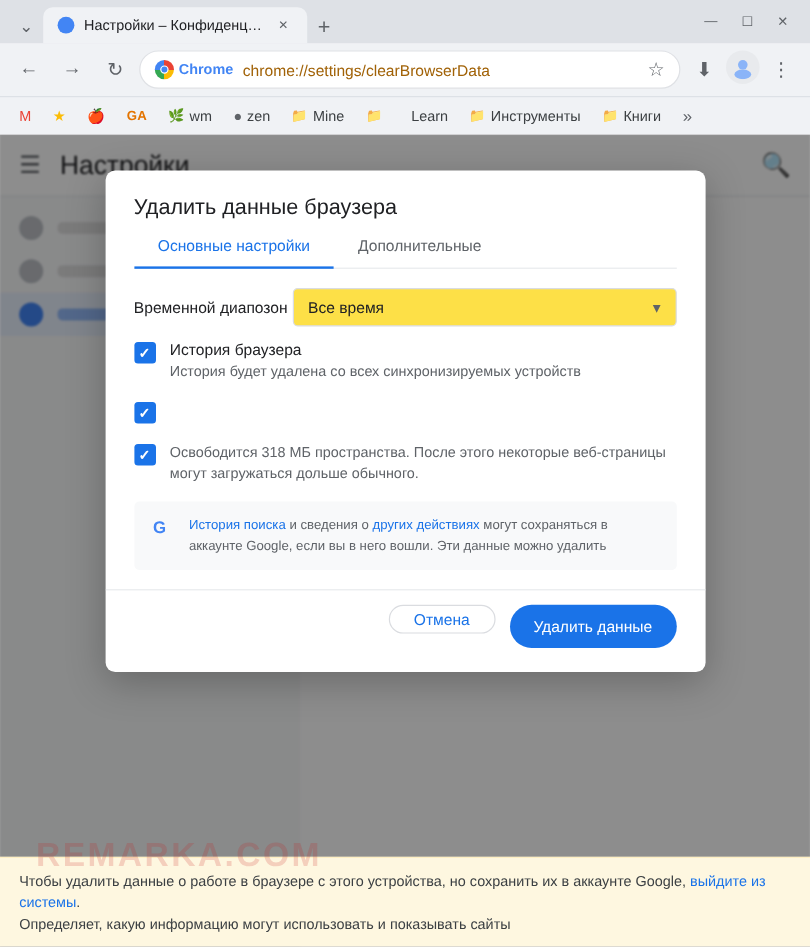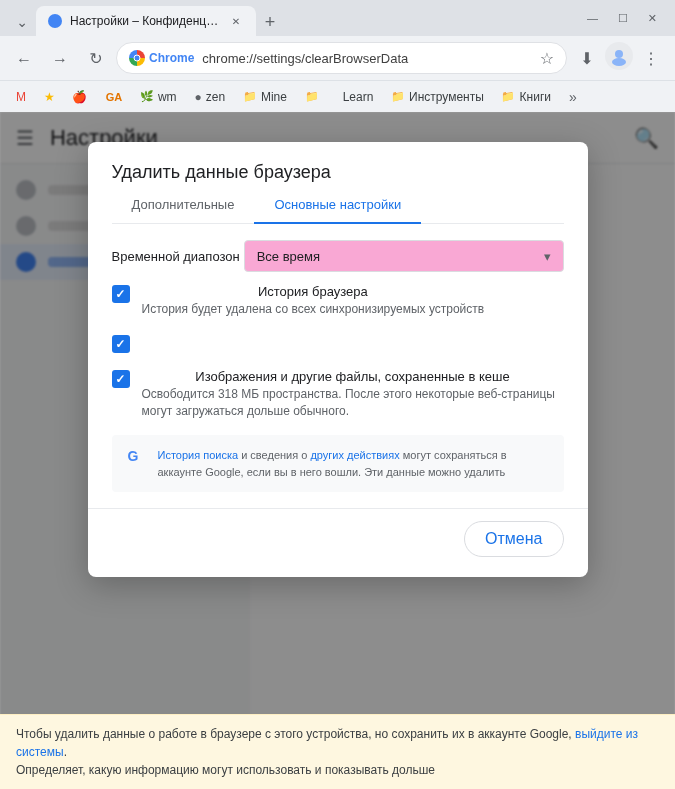--- a/index.html
+++ b/index.html
@@ -159,21 +159,21 @@
     }
 
     .chrome-brand {
       font-size: 12px;
       font-weight: 600;
       color: #4285f4;
     }
 
     .address-text {
       font-size: 13px;
-      color: #404040;
+      color: #a16207;
       flex: 1;
     }
 
     .nav-right-btns {
       display: flex;
       gap: 2px;
     }
 
     
     .bookmarks-bar {
@@ -312,21 +312,21 @@
     }
 
     .time-range-select {
       flex: 1;
       height: 32px;
       border: 1px solid #dadce0;
       border-radius: 4px;
       padding: 0 12px;
       font-size: 13px;
       color: #202124;
-      background: #f9a8d4;
+      background: #fde047;
       display: flex;
       align-items: center;
       justify-content: space-between;
       cursor: pointer;
     }
 
     .select-arrow {
       color: #5f6368;
     }
 
@@ -355,21 +355,20 @@
       font-size: 12px;
       font-weight: bold;
     }
 
     .checkbox-content {}
 
     .checkbox-title {
       font-size: 13px;
       color: #202124;
       margin-bottom: 2px;
-      text-align: center;
     }
 
     .checkbox-desc {
       font-size: 12px;
       color: #5f6368;
       line-height: 1.4;
     }
 
     
     .info-box {
@@ -408,26 +407,26 @@
     
     .dialog-footer {
       padding: 12px 24px 20px;
       display: flex;
       justify-content: flex-end;
       gap: 12px;
       border-top: 1px solid #e8eaed;
     }
 
     .btn-cancel {
-      height: 36px;
+      height: 24px;
       padding: 0 20px;
       border: 1px solid #dadce0;
       border-radius: 18px;
       background: #fff;
-      font-size: 16px;
+      font-size: 13px;
       color: #1a73e8;
       cursor: pointer;
       font-family: inherit;
     }
 
     .btn-delete {
       height: 36px;
       padding: 0 20px;
       border: none;
       border-radius: 18px;
@@ -594,22 +593,22 @@
     </div>
 
     <div class="modal-overlay">
 
       <div class="dialog">
 
         <div class="dialog-header">
           <h2 class="dialog-title">Удалить данные браузера</h2>
 
           <div class="dialog-tabs">
+            <div class="dialog-tab active">Основные настройки</div>
             <div class="dialog-tab">Дополнительные</div>
-            <div class="dialog-tab active">Основные настройки</div>
           </div>
         </div>
 
         <div class="dialog-body">
           <div class="dialog-scroll" style="position:relative;">
 
             <div class="time-range-row">
               <span class="time-range-label">Временной диапозон</span>
               <div class="time-range-select">
                 <span>Все время</span>
@@ -631,43 +630,44 @@
               <div class="checkbox-box">
                 <span class="checkbox-check">✓</span>
               </div>
             </div>
 
             <div class="checkbox-item">
               <div class="checkbox-box">
                 <span class="checkbox-check">✓</span>
               </div>
               <div class="checkbox-content">
-                <div class="checkbox-title">Изображения и другие файлы, сохраненные в кеше</div>
                 <div class="checkbox-desc">Освободится 318 МБ пространства. После этого некоторые веб-страницы могут загружаться дольше обычного.</div>
               </div>
             </div>
 
             <div class="info-box">
               <span class="g-logo">G</span>
               <div class="info-text">
                 <a class="info-link">История поиска</a><span> и сведения о </span><a class="info-link">других действиях</a><span> могут сохраняться в аккаунте Google, если вы в него вошли. Эти данные можно удалить</span>
               </div>
             </div>
 
           </div>
         </div>
 
         <div class="dialog-footer">
           <button class="btn-cancel">Отмена</button>
+          <button class="btn-delete">Удалить данные</button>
         </div>
 
       </div>
     </div>
 
     <div class="bottom-bar">
       <span>Чтобы удалить данные о работе в браузере с этого устройства, но сохранить их в аккаунте Google, </span><a class="bottom-link">выйдите из системы</a><span>.</span>
       <br>
-      <span>Определяет, какую информацию могут использовать и показывать дольше</span>
-    </div>
-
+      <span>Определяет, какую информацию могут использовать и показывать сайты</span>
+    </div>
+
+    <div class="watermark">REMARKA.COM</div>
 
   </div>
 </div>
 
 </body></html>

